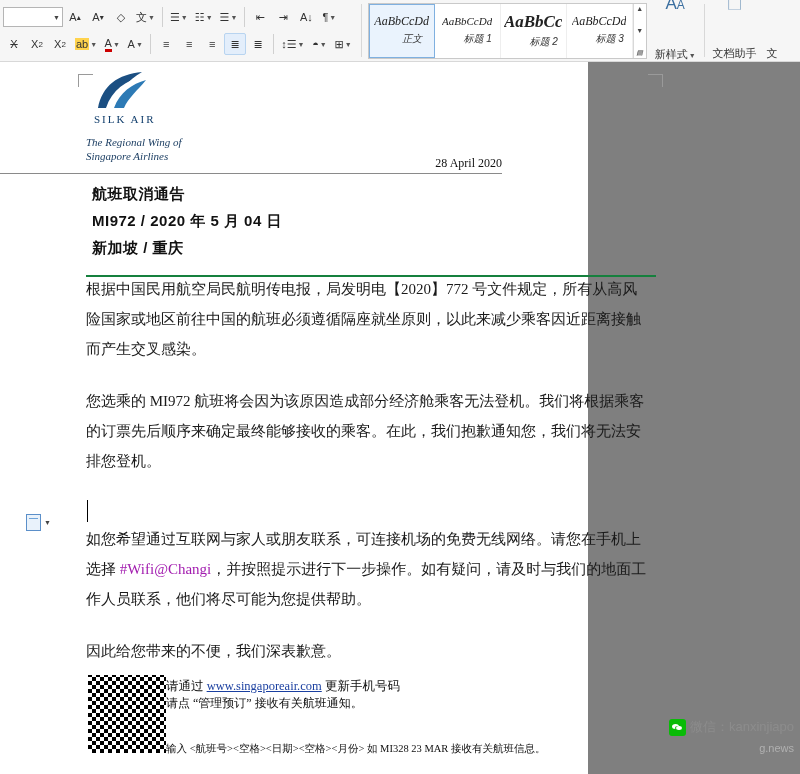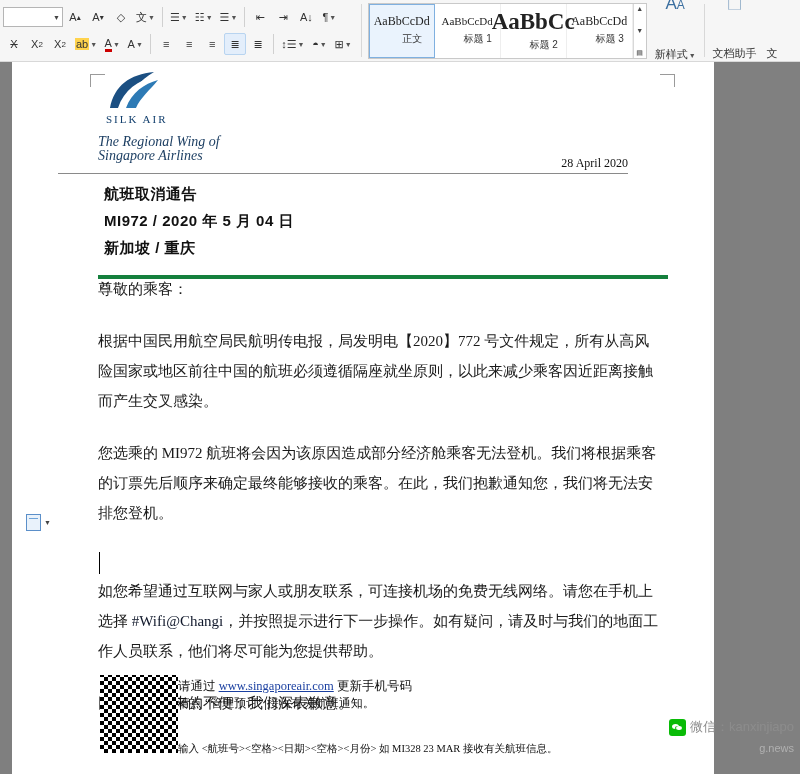--- a/index.html
+++ b/index.html
@@ -84,20 +84,21 @@
 
   
   .stylegal {
     display: flex;
     align-items: center;
     border: 1px solid #c9c9c9;
     background: #fff;
     height: 56px;
     margin: 2px 0;
     box-sizing: border-box;
+    font-style: italic;
   }
   .styleitem {
     width: 66px;
     height: 54px;
     display: flex;
     flex-direction: column;
     align-items: center;
     justify-content: center;
     border-right: 1px solid #eee;
     box-sizing: border-box;
@@ -149,22 +150,22 @@
 
   
   .workspace {
     position: absolute;
     top: 62px; left: 0; right: 0; bottom: 0;
     background: #7f7f7f;
     overflow: hidden;
   }
   .page {
     position: absolute;
-    left: 12px; top: 0;
-    width: 702px;
+    left: 0; top: 0;
+    width: 588px;
     height: 712px;
     background: #ffffff;
     box-sizing: border-box;
   }
   .page-shadow {
     position: absolute;
     left: 740px; top: 0;
     width: 60px; height: 712px;
     background: #808080;
   }
@@ -191,21 +192,21 @@
     font-family: "Liberation Serif", serif;
     font-size: 11px;
     letter-spacing: 2px;
     color: #123f6d;
     margin-left: 8px;
     margin-top: 1px;
   }
   .logo-tag {
     font-family: "Liberation Serif", serif;
     font-style: italic;
-    font-size: 14px;
+    font-size: 11px;
     color: #1d3f63;
     line-height: 14px;
     margin-top: 10px;
   }
 
   .dateline {
     position: absolute;
     right: 86px; top: 94px;
     width: 570px;
     text-align: right;
@@ -213,21 +214,21 @@
     font-size: 12px;
     color: #111;
     border-bottom: 1px solid #8a8a8a;
     padding-bottom: 2px;
   }
 
   .titlebox {
     position: absolute;
     left: 86px; top: 110px;
     width: 570px;
-    border-bottom: 4px solid #15803d;
+    border-bottom: 2px solid #15803d;
     padding: 8px 0 14px 6px;
     box-sizing: border-box;
   }
   .titlebox .tline {
     font-family: "Liberation Sans", sans-serif;
     font-weight: bold;
     font-size: 15px;
     color: #111;
     line-height: 27px;
     letter-spacing: 0.5px;
@@ -236,21 +237,21 @@
   .body {
     position: absolute;
     left: 86px; top: 212px;
     width: 566px;
     font-family: "Liberation Serif", serif;
     font-size: 15px;
     color: #1a1a1a;
     line-height: 30px;
   }
   .body p { margin: 0 0 22px 0; }
-  .hl { color: #0f172a; }
+  .hl { color: #a21caf; }
   .cursor-line {
     height: 26px;
     position: relative;
   }
   .cursor-line::before {
     content: "";
     position: absolute;
     left: 1px; top: 2px;
     width: 1px; height: 22px;
     background: #000;
@@ -414,21 +415,21 @@
     <div class="stylegal">
       <div class="styleitem sel">
         <div class="preview" style="font-size:12px">AaBbCcDd</div>
         <div class="nm">正文</div>
       </div>
       <div class="styleitem">
         <div class="preview" style="font-size:11px">AaBbCcDd</div>
         <div class="nm">标题 1</div>
       </div>
       <div class="styleitem">
-        <div class="preview" style="font-size:23px;font-weight:bold">AaBbCc</div>
+        <div class="preview" style="font-size:17px;font-weight:bold">AaBbCc</div>
         <div class="nm">标题 2</div>
       </div>
       <div class="styleitem">
         <div class="preview" style="font-size:12px">AaBbCcDd</div>
         <div class="nm">标题 3</div>
       </div>
       <div class="galscroll">
         <span>▲</span>
         <span>▼</span>
         <span>▤</span>
@@ -479,21 +480,20 @@
 
     <div class="dateline">28 April 2020</div>
 
     <div class="titlebox">
       <div class="tline">航班取消通告</div>
       <div class="tline">MI972 / 2020 年 5 月 04 日</div>
       <div class="tline">新加坡 / 重庆</div>
     </div>
 
     <div class="body">
-      <p>尊敬的乘客：</p>
       <p>根据中国民用航空局民航明传电报，局发明电【2020】772 号文件规定，所有从高风险国家或地区前往中国的航班必须遵循隔座就坐原则，以此来减少乘客因近距离接触而产生交叉感染。</p>
       <p>您选乘的 MI972 航班将会因为该原因造成部分经济舱乘客无法登机。我们将根据乘客的订票先后顺序来确定最终能够接收的乘客。在此，我们抱歉通知您，我们将无法安排您登机。</p>
       <div class="cursor-line"></div>
       <p><span>如您希望通过互联网与家人或朋友联系，可连接机场的免费无线网络。请您在手机上选择 </span><span class="hl">#Wifi@Changi</span><span>，并按照提示进行下一步操作。如有疑问，请及时与我们的地面工作人员联系，他们将尽可能为您提供帮助。</span></p>
       <p>因此给您带来的不便，我们深表歉意。</p>
     </div>
 
     <div class="footer">
       <div class="qr"></div>
       <div class="footer-text">

